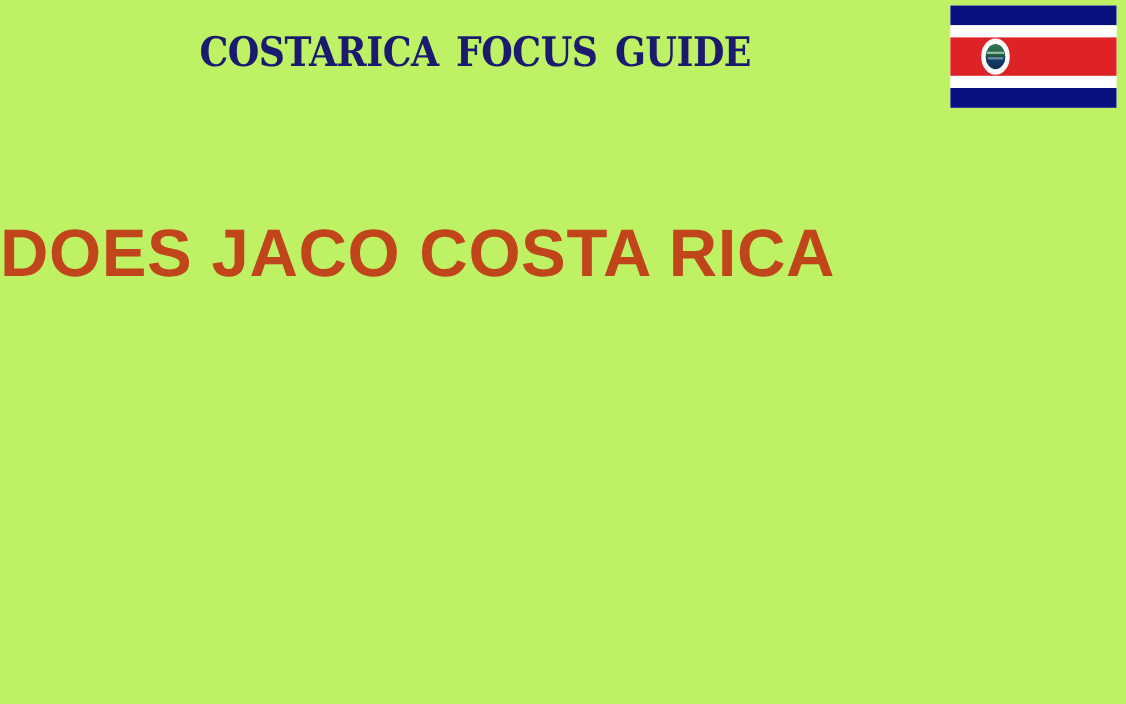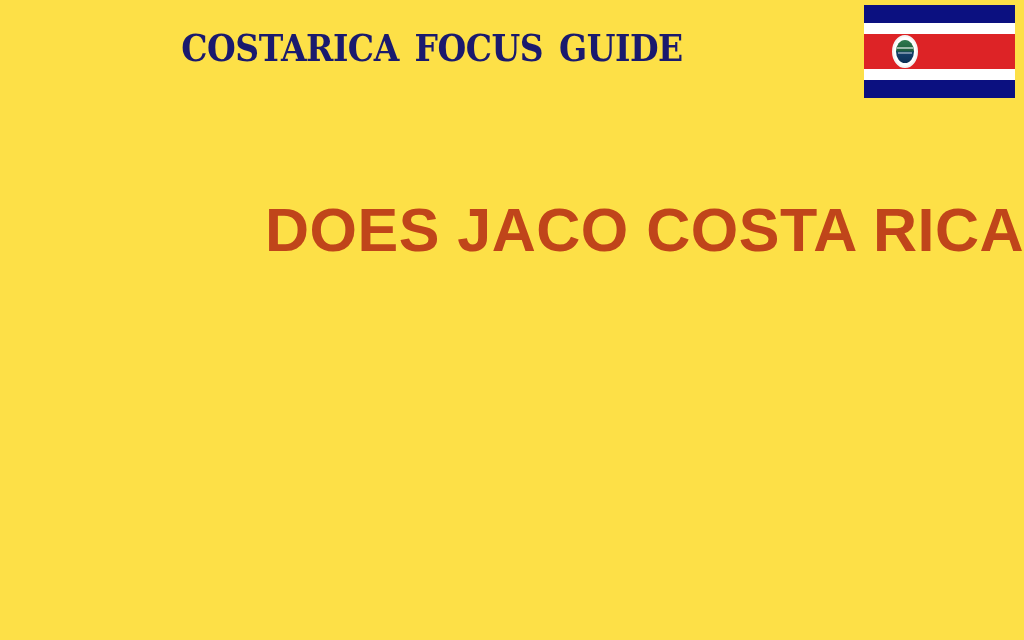--- a/index.html
+++ b/index.html
@@ -13,21 +13,21 @@
     background: #ffffff;
     font-family: "Liberation Sans", sans-serif;
     overflow: hidden;
     position: relative;
   }
 
   .page {
     position: relative;
     width: 1024px;
     height: 640px;
-    background: #fde047;
+    background: #bef264;
   }
 
   
   .site-header {
     position: absolute;
     left: 0;
     top: 0;
     width: 1024px;
     height: 110px;
   }
@@ -143,21 +143,21 @@
   
   .main-content {
     position: absolute;
     left: 0;
     top: 190px;
     width: 1024px;
   }
 
   .page-title {
     margin: 0;
-    text-align: right;
+    text-align: left;
     font-family: "Liberation Sans", sans-serif;
     font-weight: bold;
     font-size: 61px;
     line-height: 80px;
     letter-spacing: 0.5px;
     color: #c0451a;
     text-transform: uppercase;
     white-space: nowrap;
   }
   .page-title .title-line {

